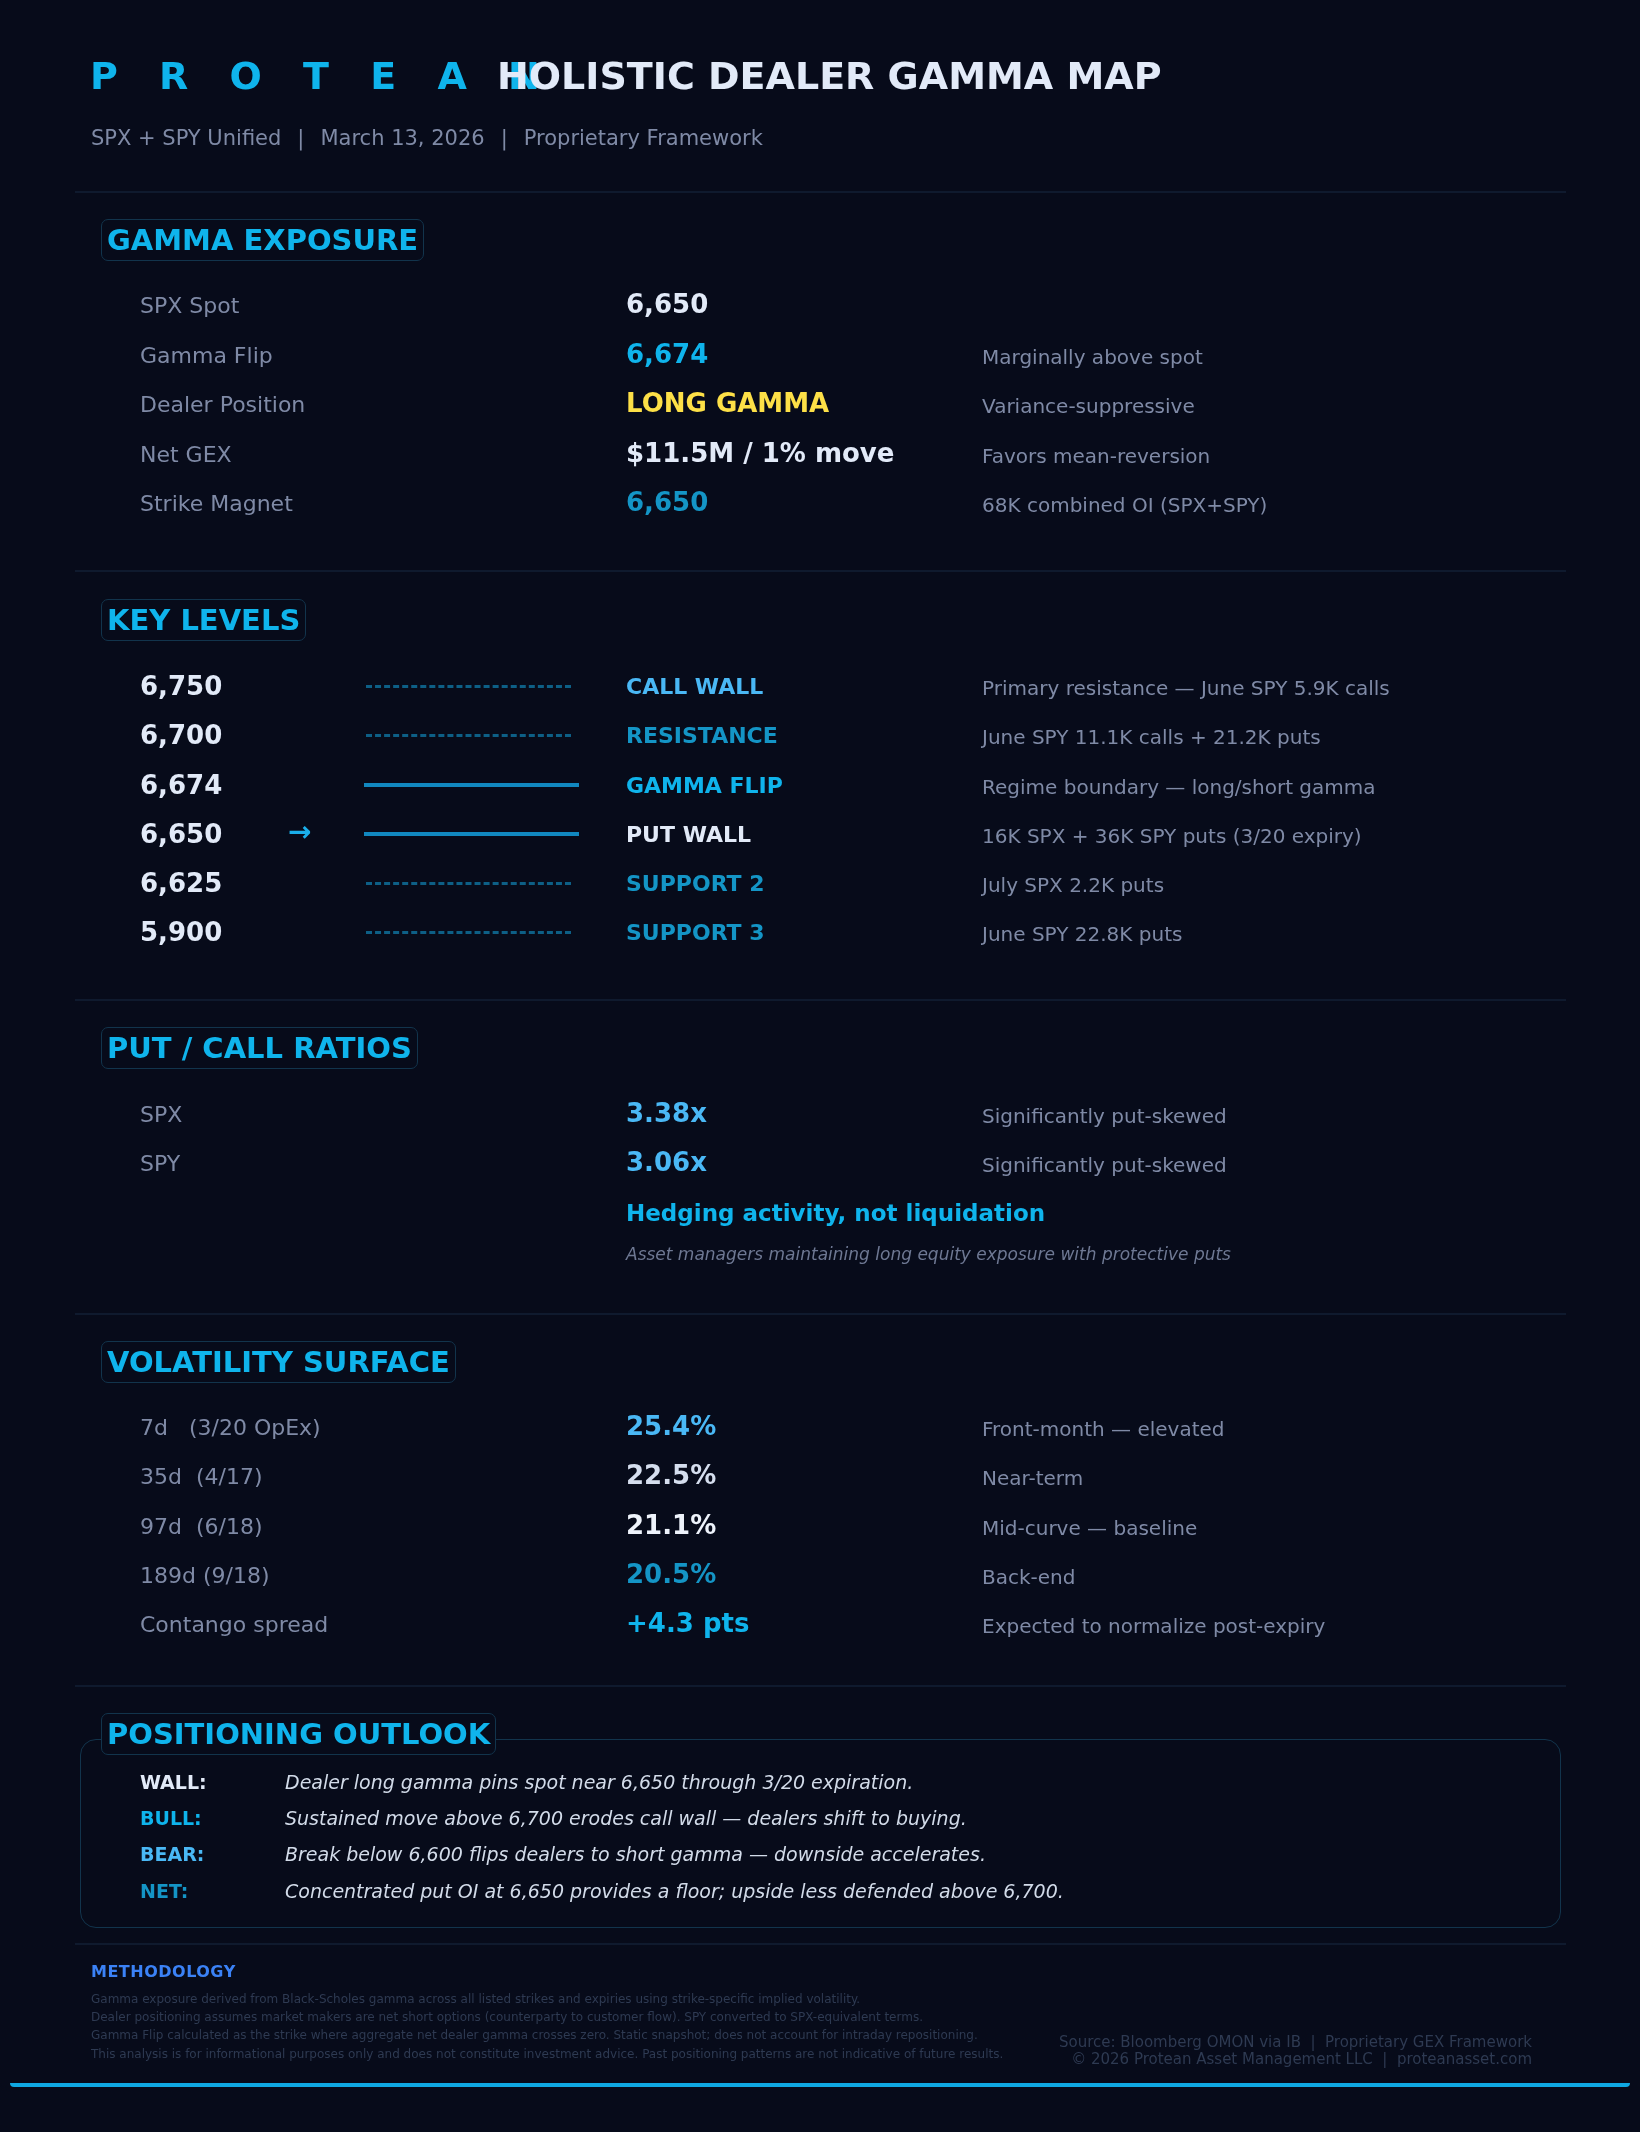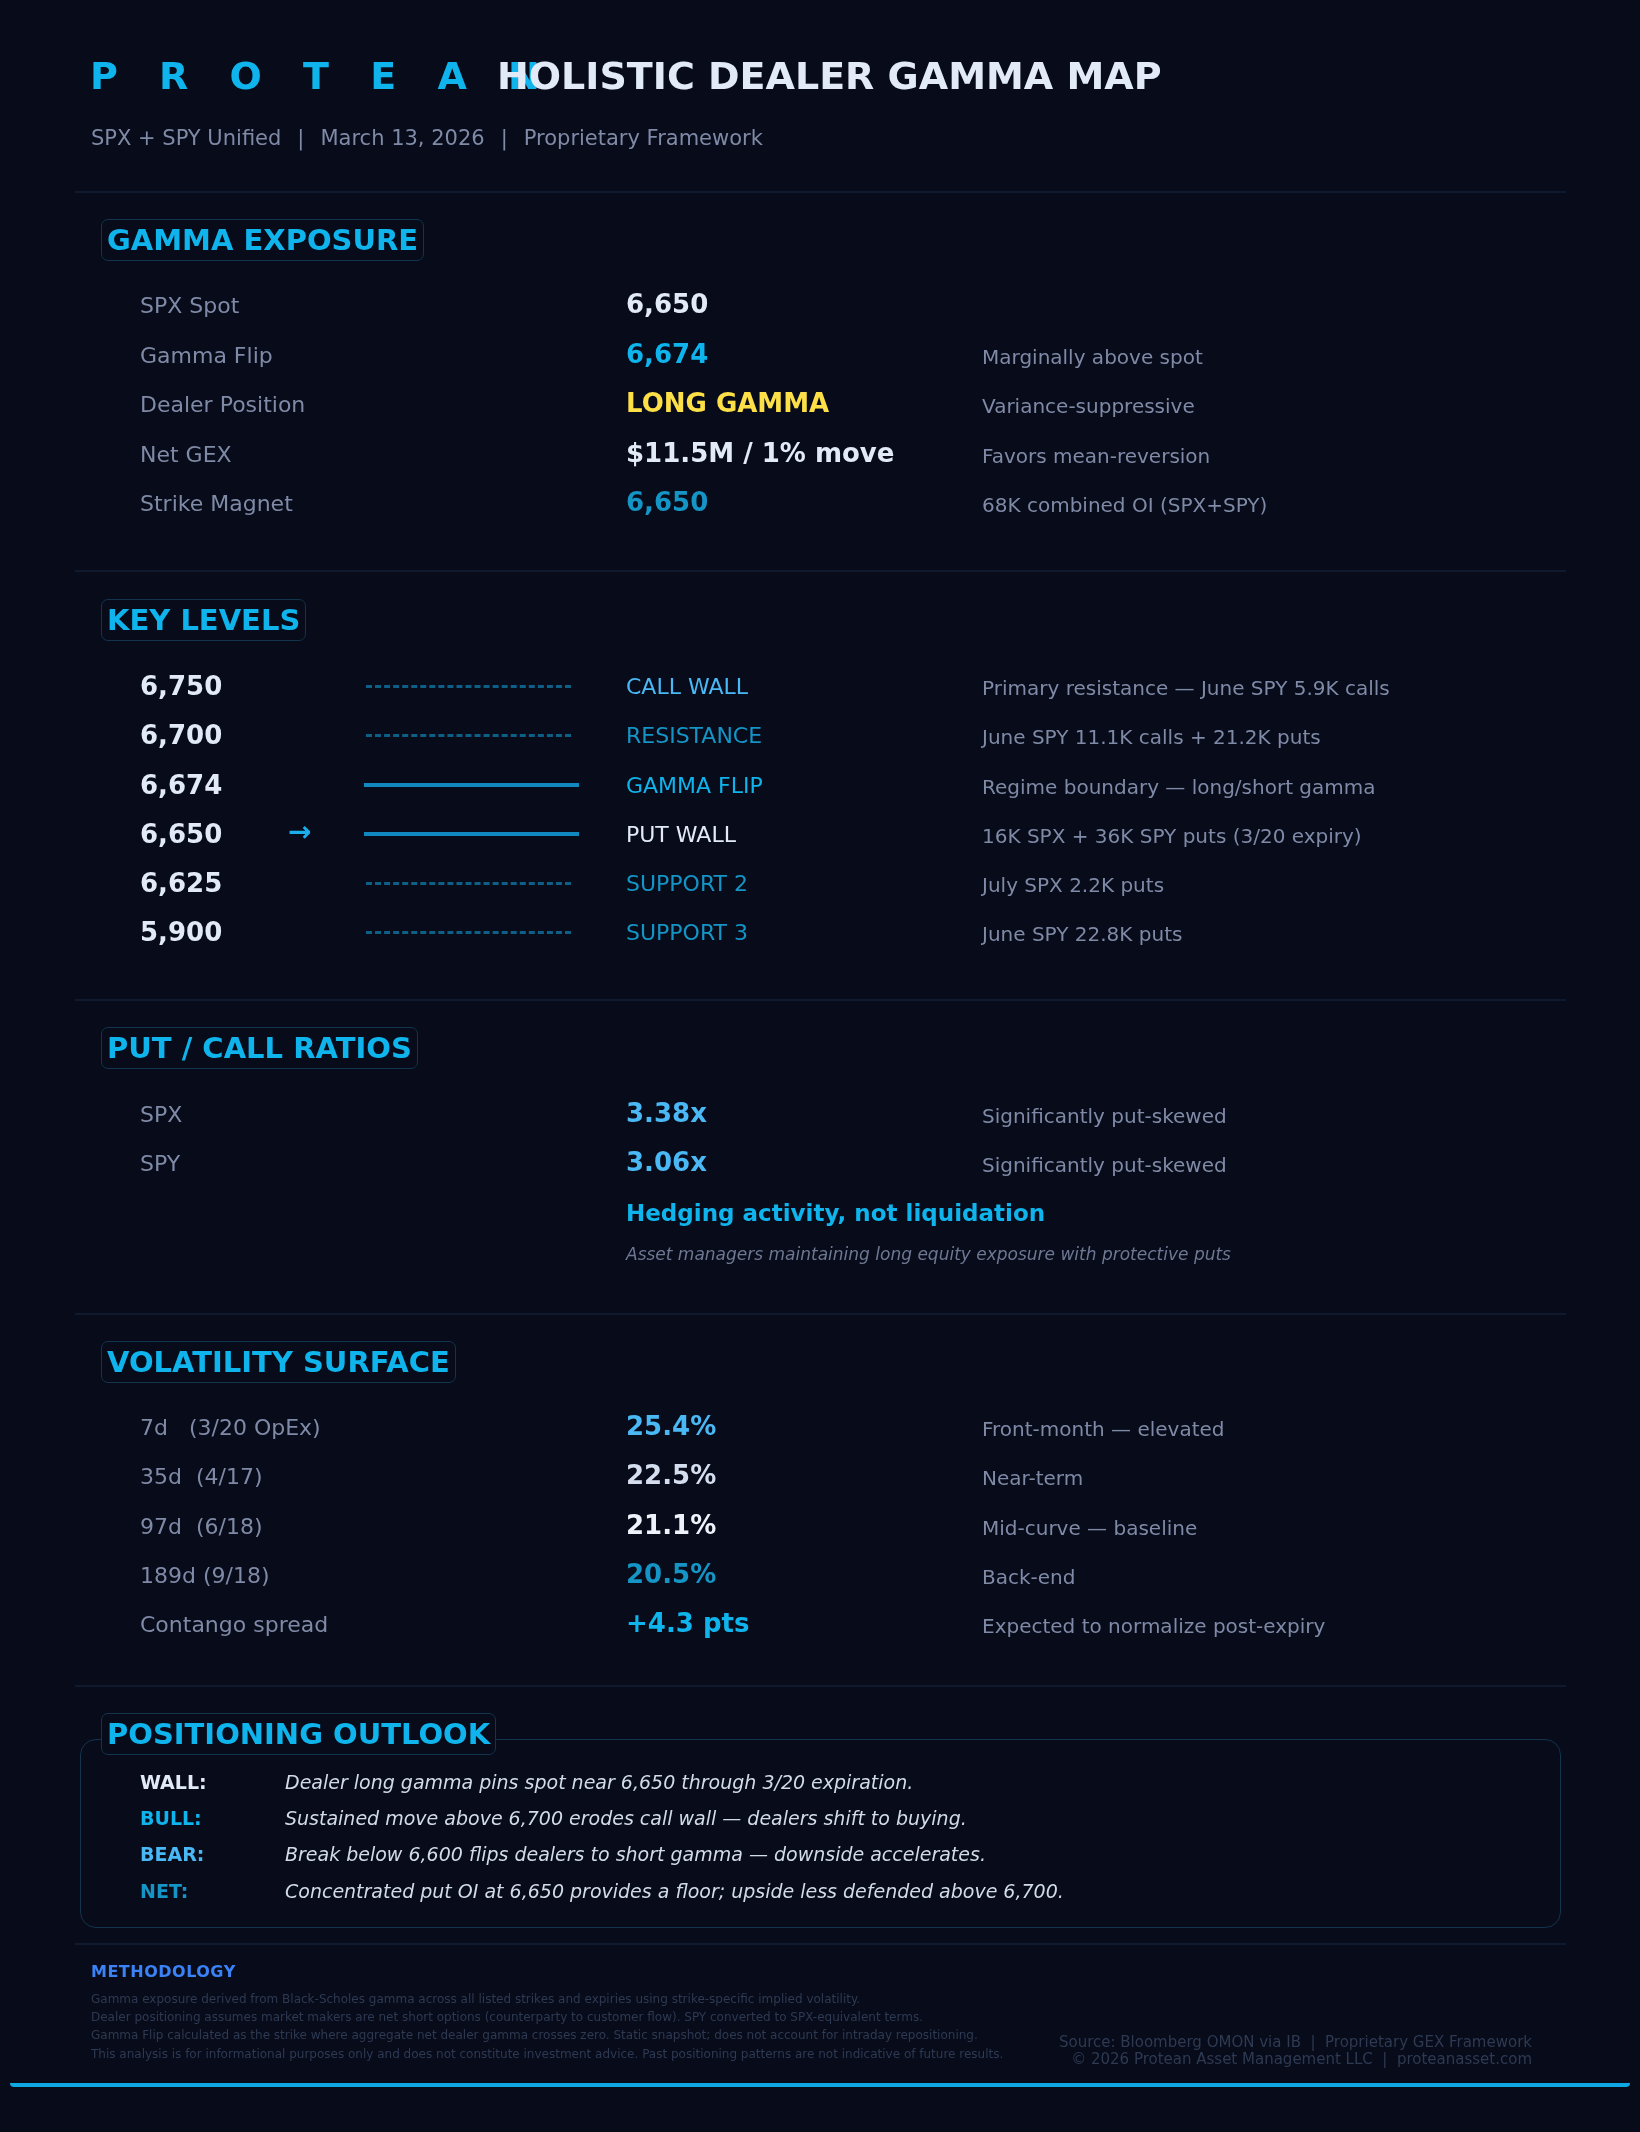--- a/index.html
+++ b/index.html
@@ -18,21 +18,21 @@
     font-size:29px; font-weight:bold; color:#0fb4ec; line-height:40px; background:#070b1a;
   }
   .row { position:absolute; left:0; width:1640px; height:40px; }
   .lbl { position:absolute; left:140px; font-size:22px; color:#7f8aa6; }
   .val { position:absolute; left:626px; font-size:26px; font-weight:bold; }
   .note { position:absolute; left:982px; font-size:20px; color:#7f8aa6; }
   .lvl-num { position:absolute; left:140px; font-size:26px; font-weight:bold; color:#e2eaf8; }
   .lvl-line { position:absolute; left:366px; width:205px; height:0; }
   .dash { border-top:3px dashed #0d5f86; }
   .solid { left:364px; width:215px; border-top:4px solid #1188c0; }
-  .lvl-tag { position:absolute; left:626px; font-size:22px; font-weight:normal; }
+  .lvl-tag { position:absolute; left:626px; font-size:22px; font-weight:bold; }
   .arrow { position:absolute; left:288px; font-size:28px; color:#1aaeea; font-weight:bold; }
   .outlook-box {
     position:absolute; left:80px; top:1739px; width:1479px; height:187px;
     border:1.5px solid #12344c; border-radius:16px;
   }
   .ol-row { position:absolute; left:0; width:1640px; }
   .ol-key { position:absolute; left:140px; font-size:19px; font-weight:bold; }
   .ol-txt { position:absolute; left:285px; font-size:19px; color:#d2dbe9;font-style:italic; }
   .meth-title { left:91px; top:1962px; font-size:16px; font-weight:bold; color:#3b82f6; letter-spacing:0.5px; }
   .meth-line { left:91px; font-size:12px; color:#2e3a52; }

